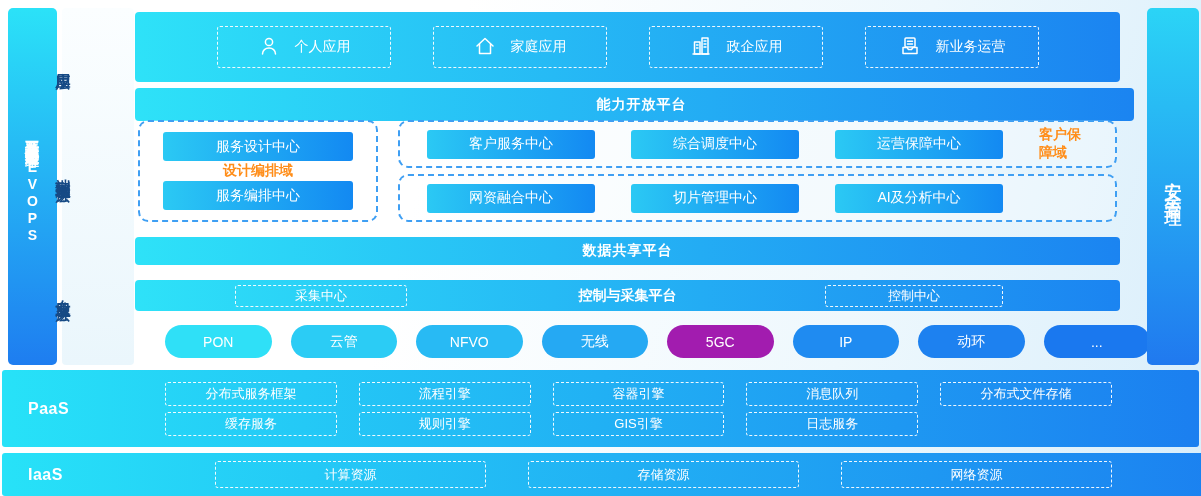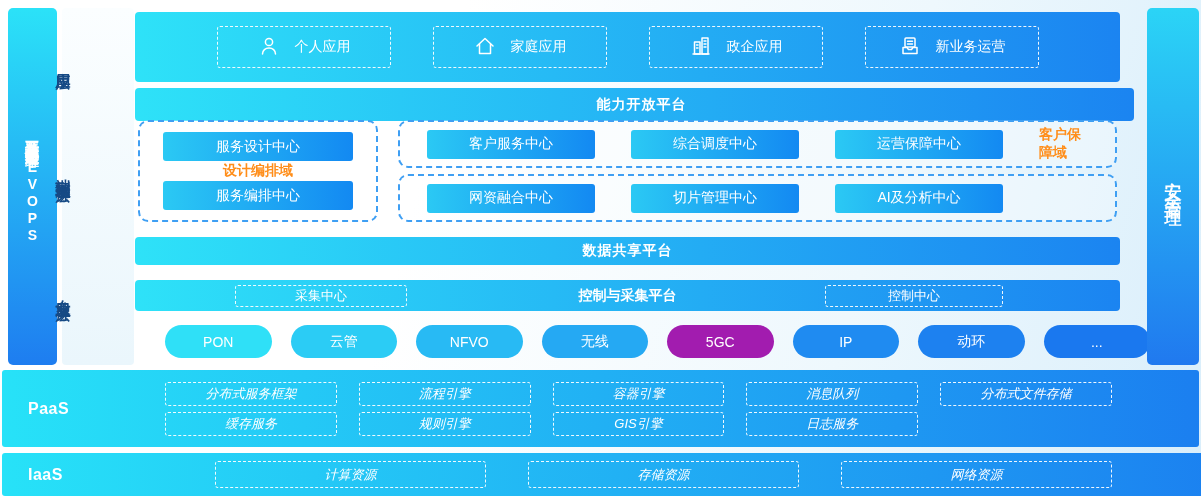--- a/index.html
+++ b/index.html
@@ -80,21 +80,21 @@
   .pill:nth-child(8){background:#1a78ef;}
 
   .band{position:absolute;left:2px;width:1197px;background:linear-gradient(90deg,#27e2f8 0%,#1b7ff0 100%);border-radius:3px;}
   #paas-band{top:370px;height:77px;}
   #iaas-band{top:453px;height:43px;padding-left:43px;}
   .band-label{position:absolute;left:26px;top:50%;transform:translateY(-50%);
     color:#fff;font-weight:bold;font-size:16px;letter-spacing:.5px;}
   #paas-grid{position:absolute;left:163px;top:12px;width:947px;height:53px;
     display:grid;grid-template-columns:repeat(5,1fr);grid-template-rows:24px 24px;column-gap:22px;row-gap:6px;}
   .dash-cell{border:1.5px dashed rgba(255,255,255,.92);border-radius:3px;box-sizing:border-box;
-    display:flex;align-items:center;justify-content:center;color:#fff;font-size:13px;font-style:italic;}
+    display:flex;align-items:center;justify-content:center;color:#fff;font-size:13px;}
   #iaas-grid{position:absolute;left:213px;top:8px;width:897px;height:27px;
     display:grid;grid-template-columns:repeat(3,1fr);column-gap:42px;}
 </style>
 </head>
 <body>
 
 <div class="vbar" id="devops-bar">开发运营一体化与智能运维DEVOPS</div>
 
 <div id="layer-strip"></div>
 <div class="layer-label" id="layer-0">应用层</div>

